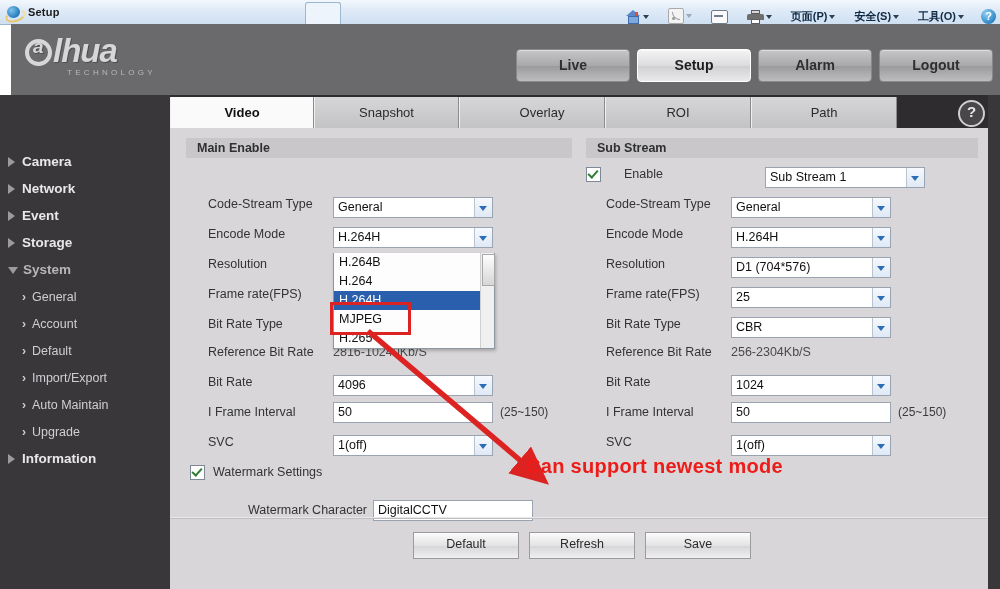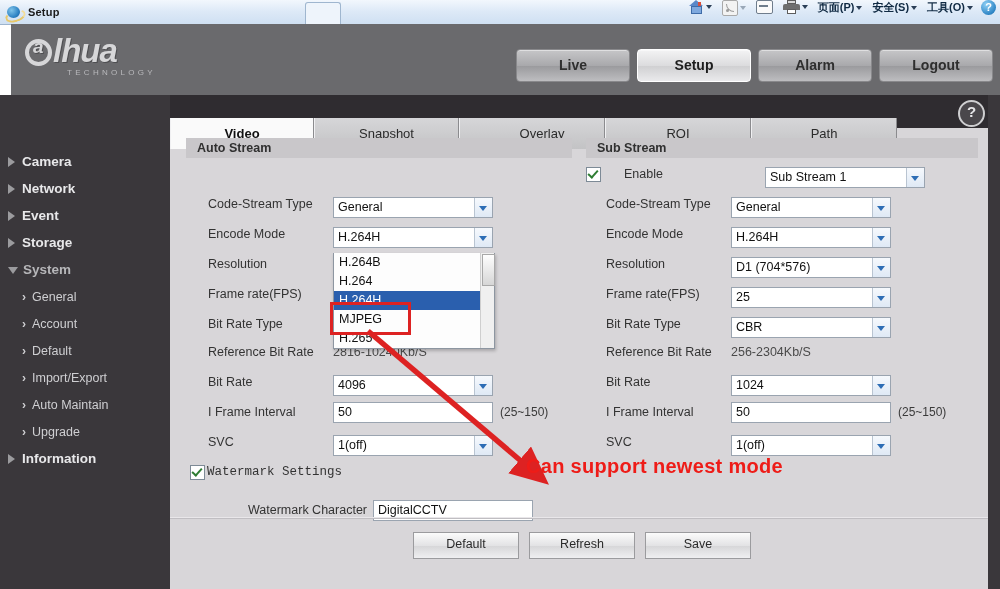--- a/index.html
+++ b/index.html
@@ -36,21 +36,21 @@
     font-size: 11px; color: #1b1b1b; margin-left: 6px; font-weight: bold;
     letter-spacing: .2px;
   }
   .tab-stub {
     position: absolute; left: 305px; top: 2px; width: 34px; height: 21px;
     background: #eef4fb; border: 1px solid #9fb6cf; border-bottom: none;
     border-radius: 3px 3px 0 0;
   }
   .browser-right {
     position: absolute; right: 4px; top: 0; height: 24px;
-    display: flex; align-items: flex-start; gap: 6px;
+    display: flex; align-items: flex-end; gap: 15px;
   }
   .bi { display: flex; align-items: center; gap: 2px; padding: 0 2px; }
   .bi-label { font-size: 11px; color: #102a43; white-space: nowrap; font-weight: bold; }
   .caret-dn {
     width: 0; height: 0; border-left: 3px solid transparent; border-right: 3px solid transparent;
     border-top: 4px solid #2b3f57;
   }
   .caret-dn.dim { border-top-color: #9aa8b8; }
   .ico-home { width: 15px; height: 14px; position: relative; }
   .ico-home .roof {
@@ -172,21 +172,21 @@
   
   .tabstrip {
     position: absolute; left: 0; top: 0; width: 824px; height: 33px;
     background: #2f2c30;
   }
   .ctab {
     position: absolute; top: 2px; height: 31px; line-height: 31px; text-align: center;
     font-size: 13px; color: #2b2b2b;
     background: linear-gradient(to bottom, #d6d6d8 0%, #c3c3c5 100%);
     border-left: 1px solid #f0f0f2; border-right: 1px solid #8b8b8e;
-    box-sizing: border-box; cursor: pointer; margin-top: 21px;
+    box-sizing: border-box; cursor: pointer;
   }
   .ctab.active {
     background: #fafafa; font-weight: bold; color: #111;
   }
   .help-circ {
     position: absolute; right: 9px; top: 5px; width: 23px; height: 23px; border-radius: 50%;
     background: #4a474b; border: 2px solid #cfcfd1; color: #e6e6e8;
     font-size: 15px; font-weight: bold; text-align: center; line-height: 20px; cursor: pointer;
   }
 
@@ -393,21 +393,21 @@
 
       <div class="tabstrip">
         <div class="ctab active" style="left:0px;width:144px;">Video</div>
         <div class="ctab" style="left:144px;width:145px;">Snapshot</div>
         <div class="ctab" style="left:289px;width:146px;padding-left:20px;">Overlay</div>
         <div class="ctab" style="left:435px;width:146px;">ROI</div>
         <div class="ctab" style="left:581px;width:146px;">Path</div>
         <div class="help-circ">?</div>
       </div>
 
-      <div class="panel-hd" style="left:16px;top:43px;width:386px;">Auto Stream</div>
+      <div class="panel-hd" style="left:16px;top:43px;width:386px;">Main Enable</div>
 
       <div class="row" style="left:38px;top:96px;width:330px;">
         <div class="lab" style="width:125px;">Code-Stream Type</div>
         <div class="sel" style="width:160px;">
           <span>General</span>
           <span class="arrowbox"></span>
         </div>
       </div>
 
       <div class="row" style="left:38px;top:126px;width:330px;">
@@ -450,21 +450,21 @@
       </div>
 
       <div class="row" style="left:38px;top:334px;width:330px;">
         <div class="lab" style="width:125px;">SVC</div>
         <div class="sel" style="width:160px;">
           <span>1(off)</span>
           <span class="arrowbox"></span>
         </div>
       </div>
 
-      <div class="row" style="left:20px;top:364px;width:330px;gap:2px;font-family:Liberation Mono, monospace;">
+      <div class="row" style="left:20px;top:364px;width:330px;gap:8px;">
         <span class="chk on"></span>
         <div class="lab">Watermark Settings</div>
       </div>
 
       <div class="row" style="left:38px;top:402px;width:340px;margin-left:40px;">
         <div class="lab" style="width:125px;">Watermark Character</div>
         <div class="txt" style="width:160px;">DigitalCCTV</div>
       </div>
 
       <div class="dd-list" style="left:163px;top:143px;width:160px;margin-top:15px;">

